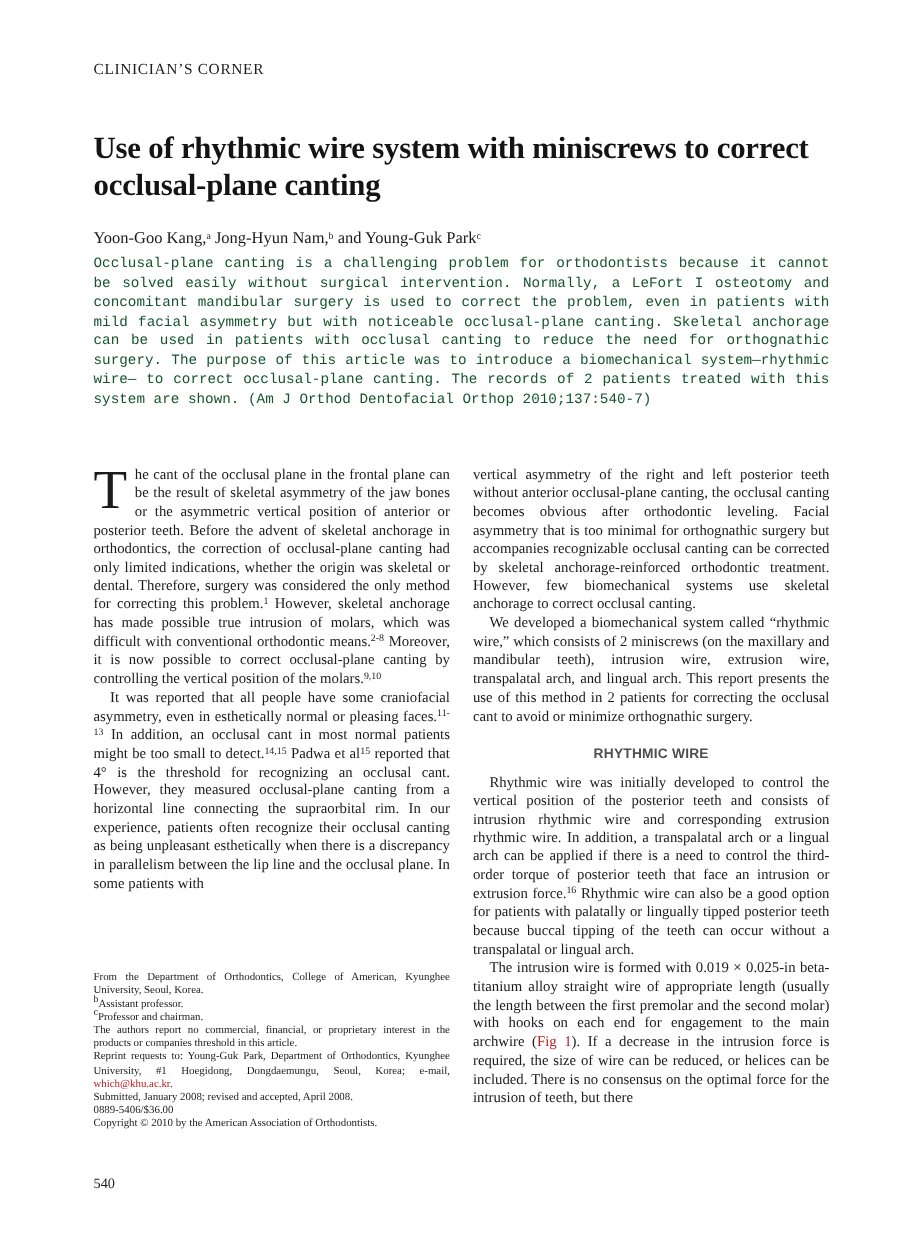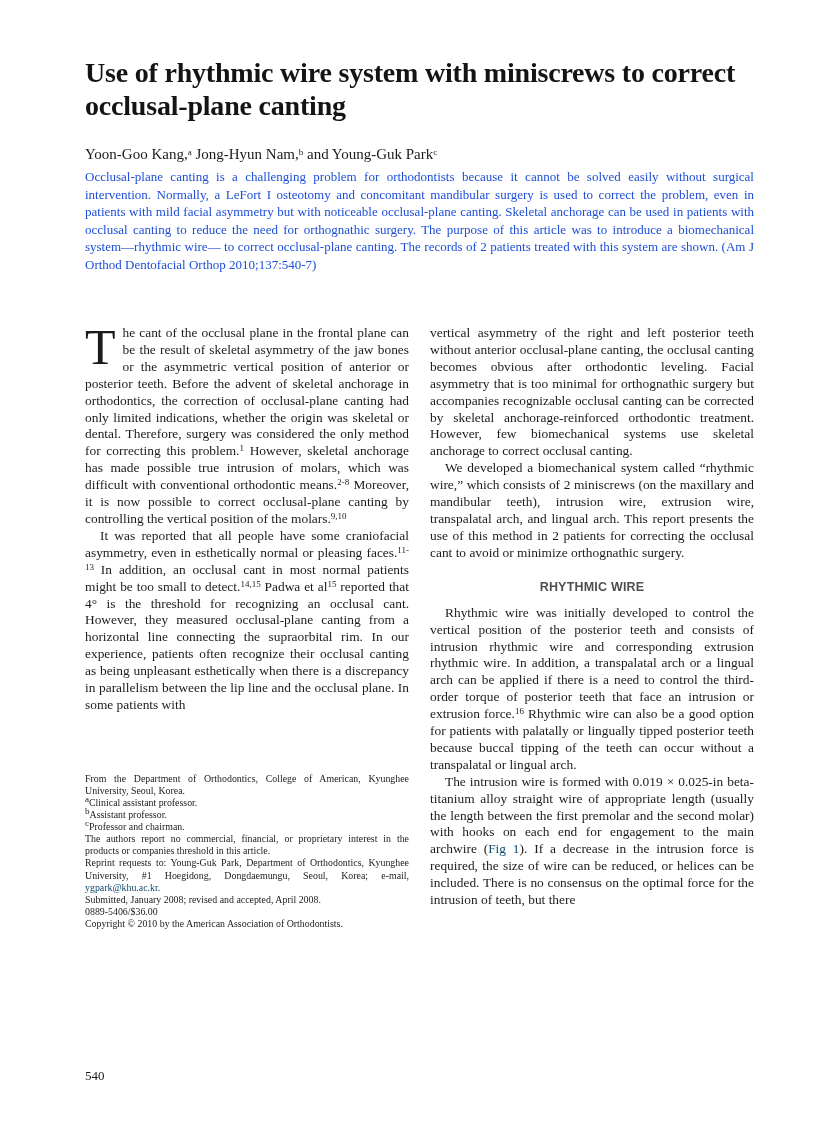--- a/index.html
+++ b/index.html
@@ -28,24 +28,24 @@
     font-size:28px;
     line-height:33px;
     letter-spacing:-0.2px;
     max-width:665px;
     margin-bottom:24px;
     color:#141414;
   }
   .authors { font-size:15px; margin-bottom:5px; }
   .affiliation { font-size:14px; font-weight:700; margin-bottom:22px; }
   .abstract {
-    font-family:Liberation Serif, serif;
+    font-family:Liberation Mono, monospace;
     font-size:13px;
     line-height:17.5px;
-    color:#1d4ed8;
+    color:#14532d;
     text-align:justify;
     margin-bottom:52px;
   }
   .columns { display:flex; gap:21px; }
   .col { width:324px; }
   .col-left { height:605px; display:flex; flex-direction:column; }
   .body {
     font-size:13.4px;
     line-height:16.9px;
     text-align:justify;
@@ -75,54 +75,54 @@
     text-align:center;
   }
   .footnotes {
     margin-top:auto;
     padding-top:14px;
     font-size:9.9px;
     line-height:12.1px;
     text-align:justify;
     color:#1b1b1b;
   }
-  .link { color:#0c4a6e; text-decoration:none; cursor:pointer; }
+  .link { color:#b91c1c; text-decoration:none; cursor:pointer; }
   .page-number {
     position:absolute;
     left:85px;
     top:1068px;
     font-size:13px;
     color:#1b1b1b;
   }
 </style>
 </head>
 <body>
 
 <div class="paper">
 
+  <div class="kicker">CLINICIAN’S CORNER</div>
 
   <h1 class="title">Use of rhythmic wire system with miniscrews to correct occlusal-plane canting</h1>
 
   <div class="authors">Yoon-Goo Kang,<sup>a</sup> Jong-Hyun Nam,<sup>b</sup> and Young-Guk Park<sup>c</sup></div>
 
   <p class="abstract">Occlusal-plane canting is a challenging problem for orthodontists because it cannot be solved easily without surgical intervention. Normally, a LeFort I osteotomy and concomitant mandibular surgery is used to correct the problem, even in patients with mild facial asymmetry but with noticeable occlusal-plane canting. Skeletal anchorage can be used in patients with occlusal canting to reduce the need for orthognathic surgery. The purpose of this article was to introduce a biomechanical system—rhythmic wire— to correct occlusal-plane canting. The records of 2 patients treated with this system are shown. (Am J Orthod Dentofacial Orthop 2010;137:540-7)</p>
 
   <div class="columns">
 
     <div class="col col-left">
       <p class="body"><span class="dropcap">T</span><span>he cant of the occlusal plane in the frontal plane can be the result of skeletal asymmetry of the jaw bones or the asymmetric vertical position of anterior or posterior teeth. Before the advent of skeletal anchorage in orthodontics, the correction of occlusal-plane canting had only limited indications, whether the origin was skeletal or dental. Therefore, surgery was considered the only method for correcting this problem.<sup>1</sup> However, skeletal anchorage has made possible true intrusion of molars, which was difficult with conventional orthodontic means.<sup>2-8</sup> Moreover, it is now possible to correct occlusal-plane canting by controlling the vertical position of the molars.<sup>9,10</sup></span></p>
       <p class="body indent">It was reported that all people have some craniofacial asymmetry, even in esthetically normal or pleasing faces.<sup>11-13</sup> In addition, an occlusal cant in most normal patients might be too small to detect.<sup>14,15</sup> Padwa et al<sup>15</sup> reported that 4° is the threshold for recognizing an occlusal cant. However, they measured occlusal-plane canting from a horizontal line connecting the supraorbital rim. In our experience, patients often recognize their occlusal canting as being unpleasant esthetically when there is a discrepancy in parallelism between the lip line and the occlusal plane. In some patients with</p>
 
       <div class="footnotes">
         <div class="footnote">From the Department of Orthodontics, College of American, Kyunghee University, Seoul, Korea.</div>
-        <div class="footnote"><sup>a</sup>Clinical assistant professor.</div>
         <div class="footnote"><sup>b</sup>Assistant professor.</div>
         <div class="footnote"><sup>c</sup>Professor and chairman.</div>
         <div class="footnote">The authors report no commercial, financial, or proprietary interest in the products or companies threshold in this article.</div>
-        <div class="footnote">Reprint requests to: Young-Guk Park, Department of Orthodontics, Kyunghee University, #1 Hoegidong, Dongdaemungu, Seoul, Korea; e-mail, <a class="link">ygpark@khu.ac.kr</a>.</div>
+        <div class="footnote">Reprint requests to: Young-Guk Park, Department of Orthodontics, Kyunghee University, #1 Hoegidong, Dongdaemungu, Seoul, Korea; e-mail, <a class="link">which@khu.ac.kr</a>.</div>
         <div class="footnote">Submitted, January 2008; revised and accepted, April 2008.</div>
         <div class="footnote">0889-5406/$36.00</div>
         <div class="footnote">Copyright © 2010 by the American Association of Orthodontists.</div>
       </div>
     </div>
 
     <div class="col col-right">
       <p class="body">vertical asymmetry of the right and left posterior teeth without anterior occlusal-plane canting, the occlusal canting becomes obvious after orthodontic leveling. Facial asymmetry that is too minimal for orthognathic surgery but accompanies recognizable occlusal canting can be corrected by skeletal anchorage-reinforced orthodontic treatment. However, few biomechanical systems use skeletal anchorage to correct occlusal canting.</p>
       <p class="body indent">We developed a biomechanical system called “rhythmic wire,” which consists of 2 miniscrews (on the maxillary and mandibular teeth), intrusion wire, extrusion wire, transpalatal arch, and lingual arch. This report presents the use of this method in 2 patients for correcting the occlusal cant to avoid or minimize orthognathic surgery.</p>
       <h2 class="section-heading">RHYTHMIC WIRE</h2>

